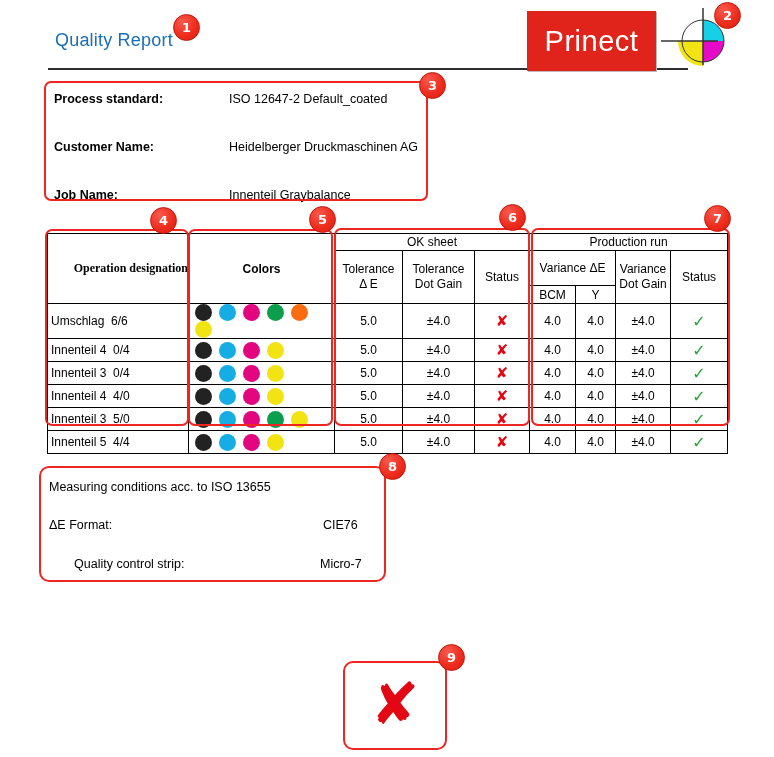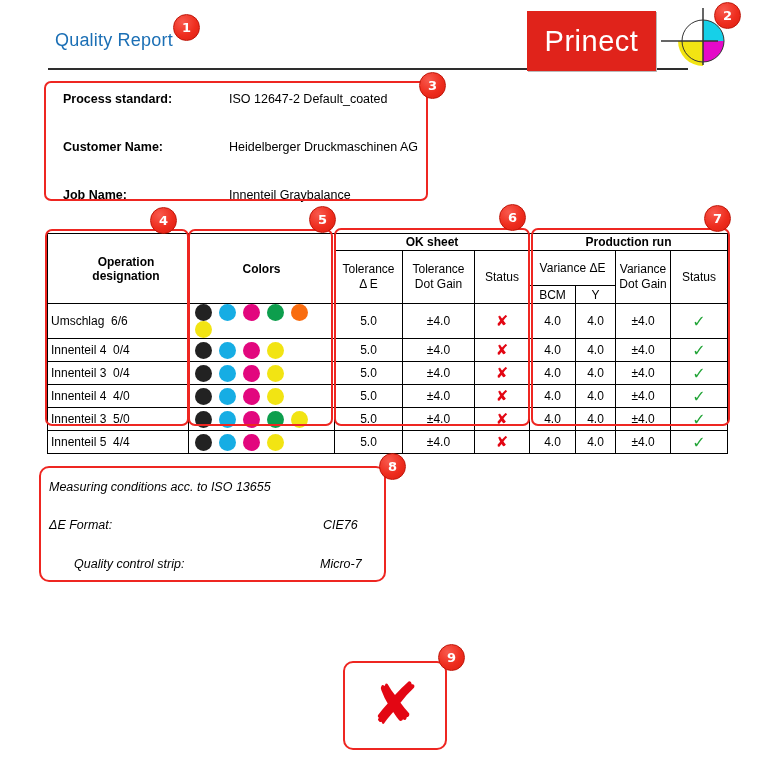--- a/index.html
+++ b/index.html
@@ -51,57 +51,57 @@
     position: absolute;
     border: 2.5px solid #ee2621;
     border-radius: 7px;
     pointer-events: none;
     z-index: 5;
   }
 
   
   .info-box { position: absolute; left: 44px; top: 81px; width: 384px; height: 120px; }
   .info-row { position: absolute; left: 10px; font-size: 12.5px; white-space: nowrap; }
-  .info-row .lbl { font-weight: bold; margin-left: 9px; }
+  .info-row .lbl { font-weight: bold; }
   .info-row .val { position: absolute; left: 175px; font-weight: normal; white-space: nowrap; }
   .info-row.r0 { top: 11px; }
   .info-row.r1 { top: 59px; }
   .info-row.r2 { top: 107px; }
 
   
   .qtable {
     position: absolute; left: 47px; top: 233px;
     border-collapse: collapse; table-layout: fixed;
     width: 680px; font-size: 12px;
   }
   .qtable td, .qtable th {
     border: 1px solid #000;
     padding: 0; text-align: center; vertical-align: middle;
     font-weight: normal; overflow: hidden;
   }
-  .qtable .group-hd { font-weight: bold; height: 17px; }
+  .qtable .group-hd { font-weight: normal; height: 17px; }
   .qtable .sub-hd { white-space: pre-line; line-height: 1.25; }
   .qtable .hd-name, .qtable .hd-colors { font-weight: bold; }
-  .qtable .hd-name { text-align: center; padding-left: 16px; }
+  .qtable .hd-name { text-align: right; padding-left: 16px; font-family: Liberation Serif, serif; }
   .qtable tr.r-top { height: 17px; }
   .qtable tr.r-sub { height: 35px; }
   .qtable tr.r-bcm { height: 18px; }
   .qtable tr.r-data { height: 23px; }
   .qtable .c-name { text-align: left; padding-left: 3px; white-space: pre; }
   .qtable .c-colors { text-align: left; padding-left: 6px; }
   .dot {
     display: inline-block; width: 17px; height: 17px;
     border-radius: 50%; margin-right: 7px; vertical-align: middle;
   }
   .c-status { font-family: "DejaVu Sans", sans-serif; }
   .c-status.fail { color: #e30613; font-size: 15px; font-weight: bold; }
   .c-status.pass { color: #22a437; font-size: 16px; }
 
   
-  .measure-box { position: absolute; left: 39px; top: 466px; width: 349px; height: 116px; font-style: italic; }
+  .measure-box { position: absolute; left: 39px; top: 466px; width: 349px; height: 116px; }
   .m-row { position: absolute; left: 10px; font-size: 12.5px; white-space: nowrap; }
   .m-row.r0 { top: 14px; }
   .m-row.r1 { top: 52px; }
   .m-row.r2 { top: 91px; margin-left: 25px; }
   .m-val { position: absolute; font-size: 12.5px; white-space: nowrap; }
   .m-val.v1 { left: 284px; top: 52px; }
   .m-val.v2 { left: 281px; top: 91px; }
 
   
   .big-status-box { position: absolute; left: 343px; top: 661px; width: 104px; height: 89px;

